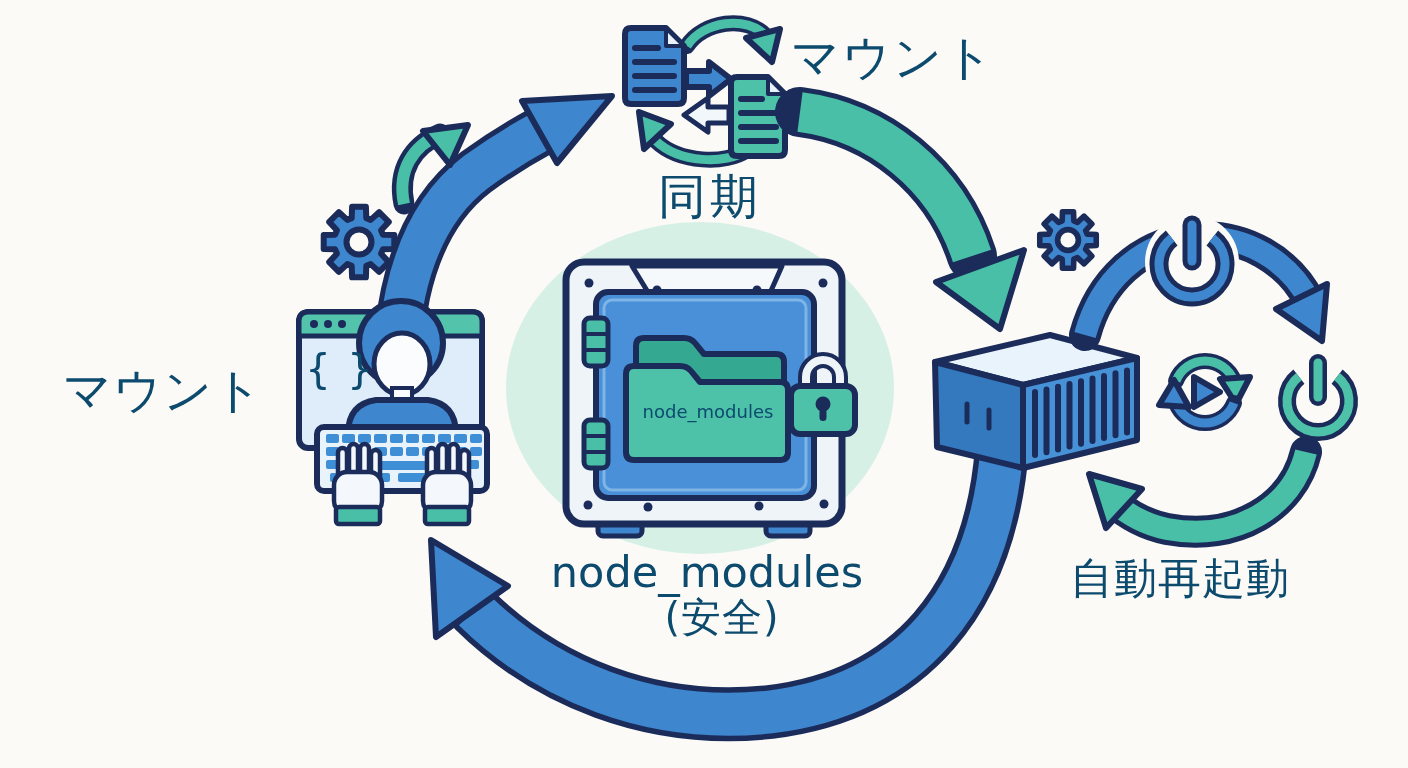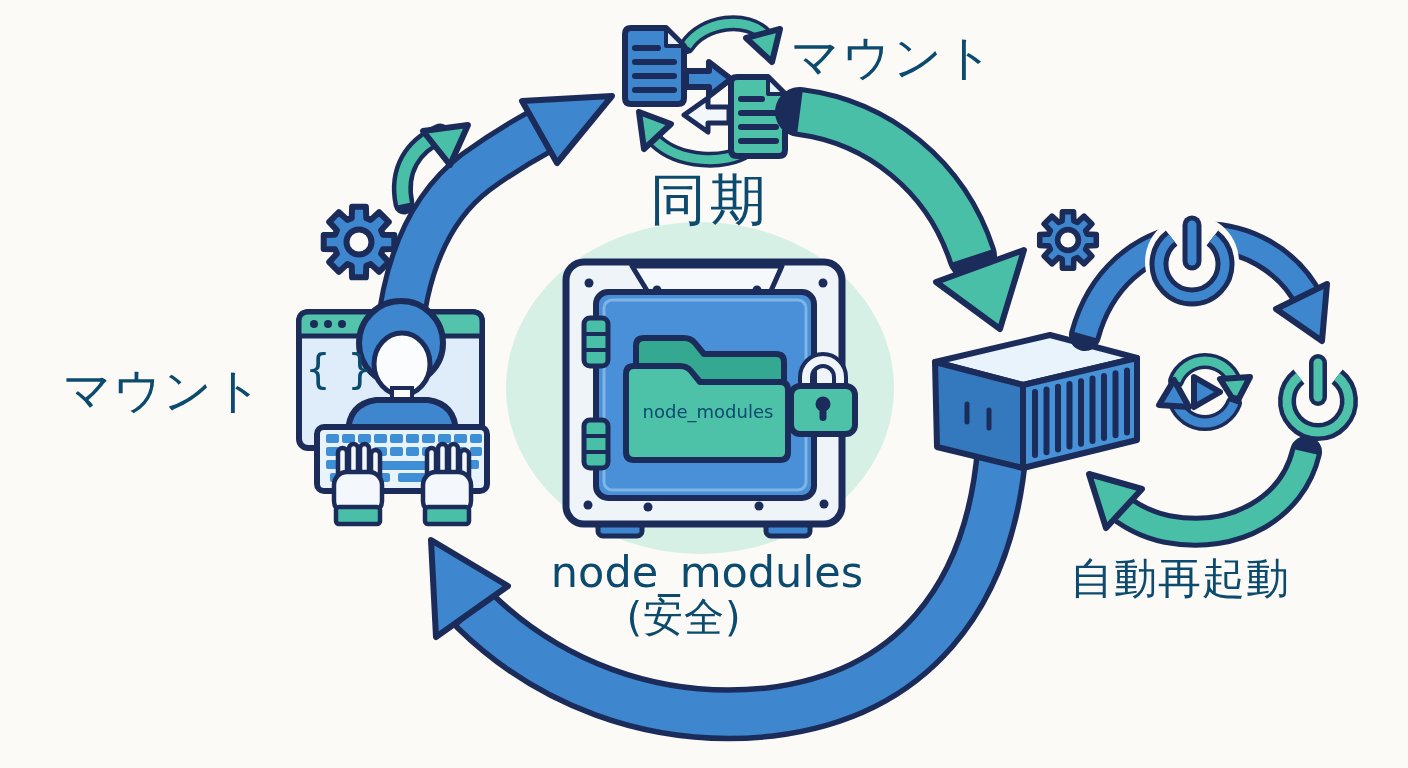--- a/index.html
+++ b/index.html
@@ -9,24 +9,24 @@
     font-family:"DejaVu Sans","Liberation Sans",sans-serif;
   }
   #art{position:absolute;left:0;top:0;width:100%;height:100%;}
   .lbl{
     position:absolute;transform:translateX(-50%);
     color:#0c4a6e;font-weight:400;white-space:nowrap;
     letter-spacing:1px;line-height:1;
   }
   .lbl-code-change{left:163px;top:366px;font-size:48px;}
   .lbl-host{left:347px;top:546px;font-size:42px;}
-  .lbl-sync{left:710px;top:172px;font-size:56px;letter-spacing:4px;}
+  .lbl-sync{left:710px;top:172px;font-size:48px;letter-spacing:4px;}
   .lbl-mount{left:893px;top:33px;font-size:48px;letter-spacing:2px;}
   .lbl-node-modules{left:707px;top:551px;font-size:43px;letter-spacing:0;}
-  .lbl-safe{left:684px;top:597px;font-size:40px;}
+  .lbl-safe{left:722px;top:597px;font-size:40px;}
   .lbl-auto-restart{left:1180px;top:557px;font-size:43px;}
   .lbl-folder{left:708px;top:403px;font-size:18px;letter-spacing:0;}
   .lbl-braces{left:340px;top:349px;font-size:40px;letter-spacing:2px;}
 
   
   .o{fill:none;stroke:#1b2c5b;stroke-linecap:round;}
   .ib{fill:none;stroke:#3e86cd;stroke-linecap:butt;}
   .it{fill:none;stroke:#49bfa7;stroke-linecap:butt;}
   .hb{fill:#3e86cd;stroke:#1b2c5b;stroke-width:6;stroke-linejoin:round;}
   .ht{fill:#49bfa7;stroke:#1b2c5b;stroke-width:6;stroke-linejoin:round;}

